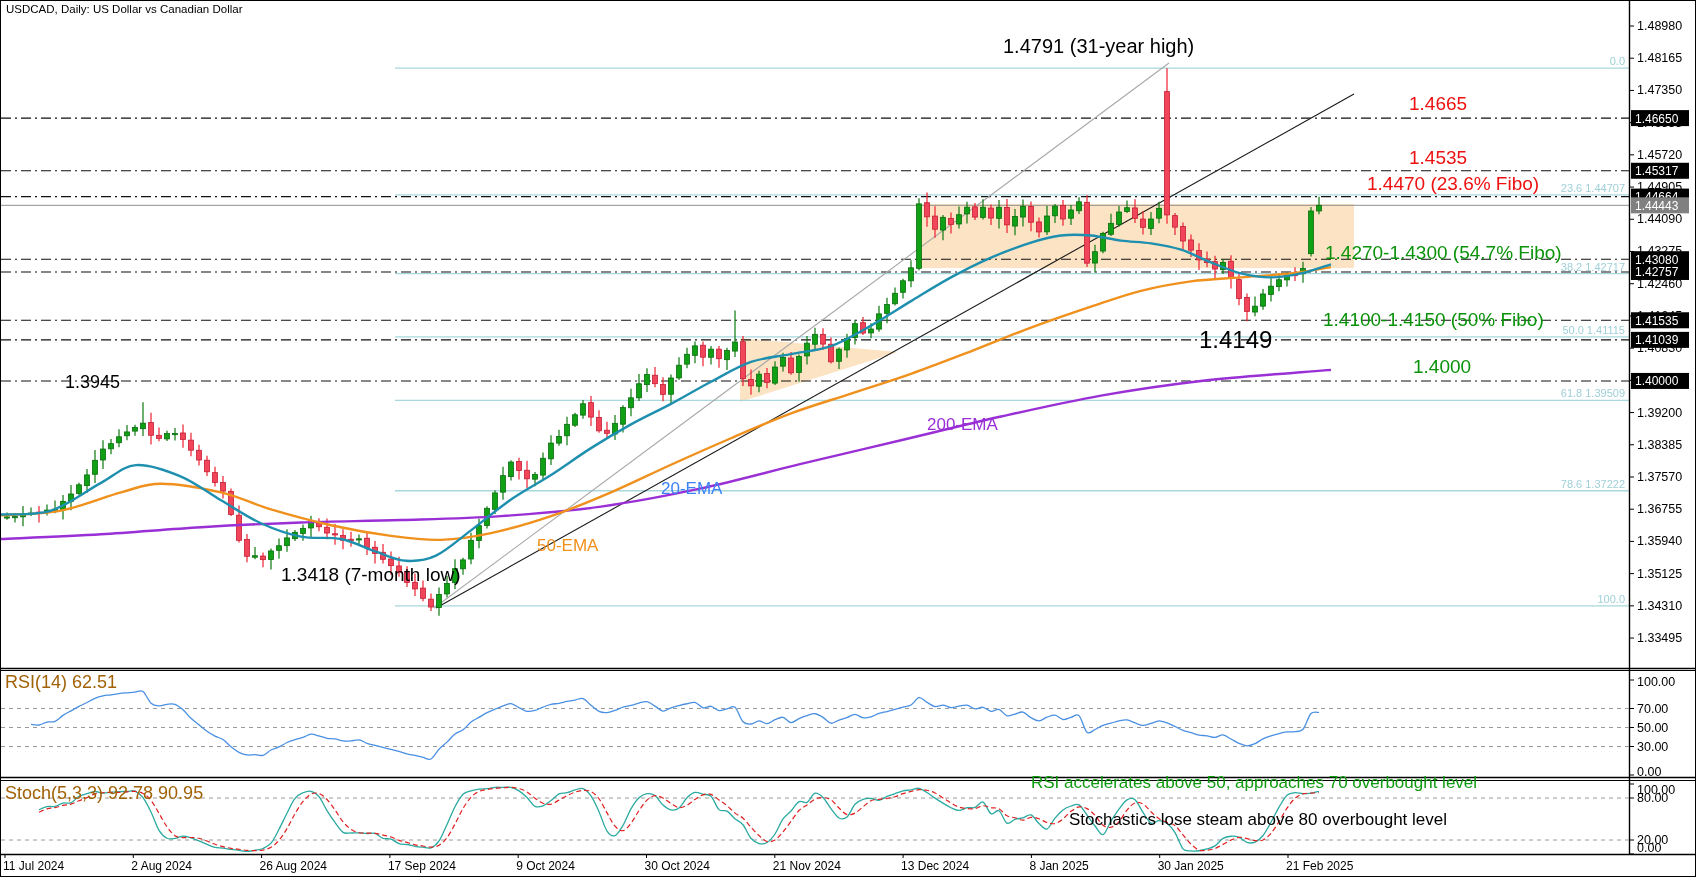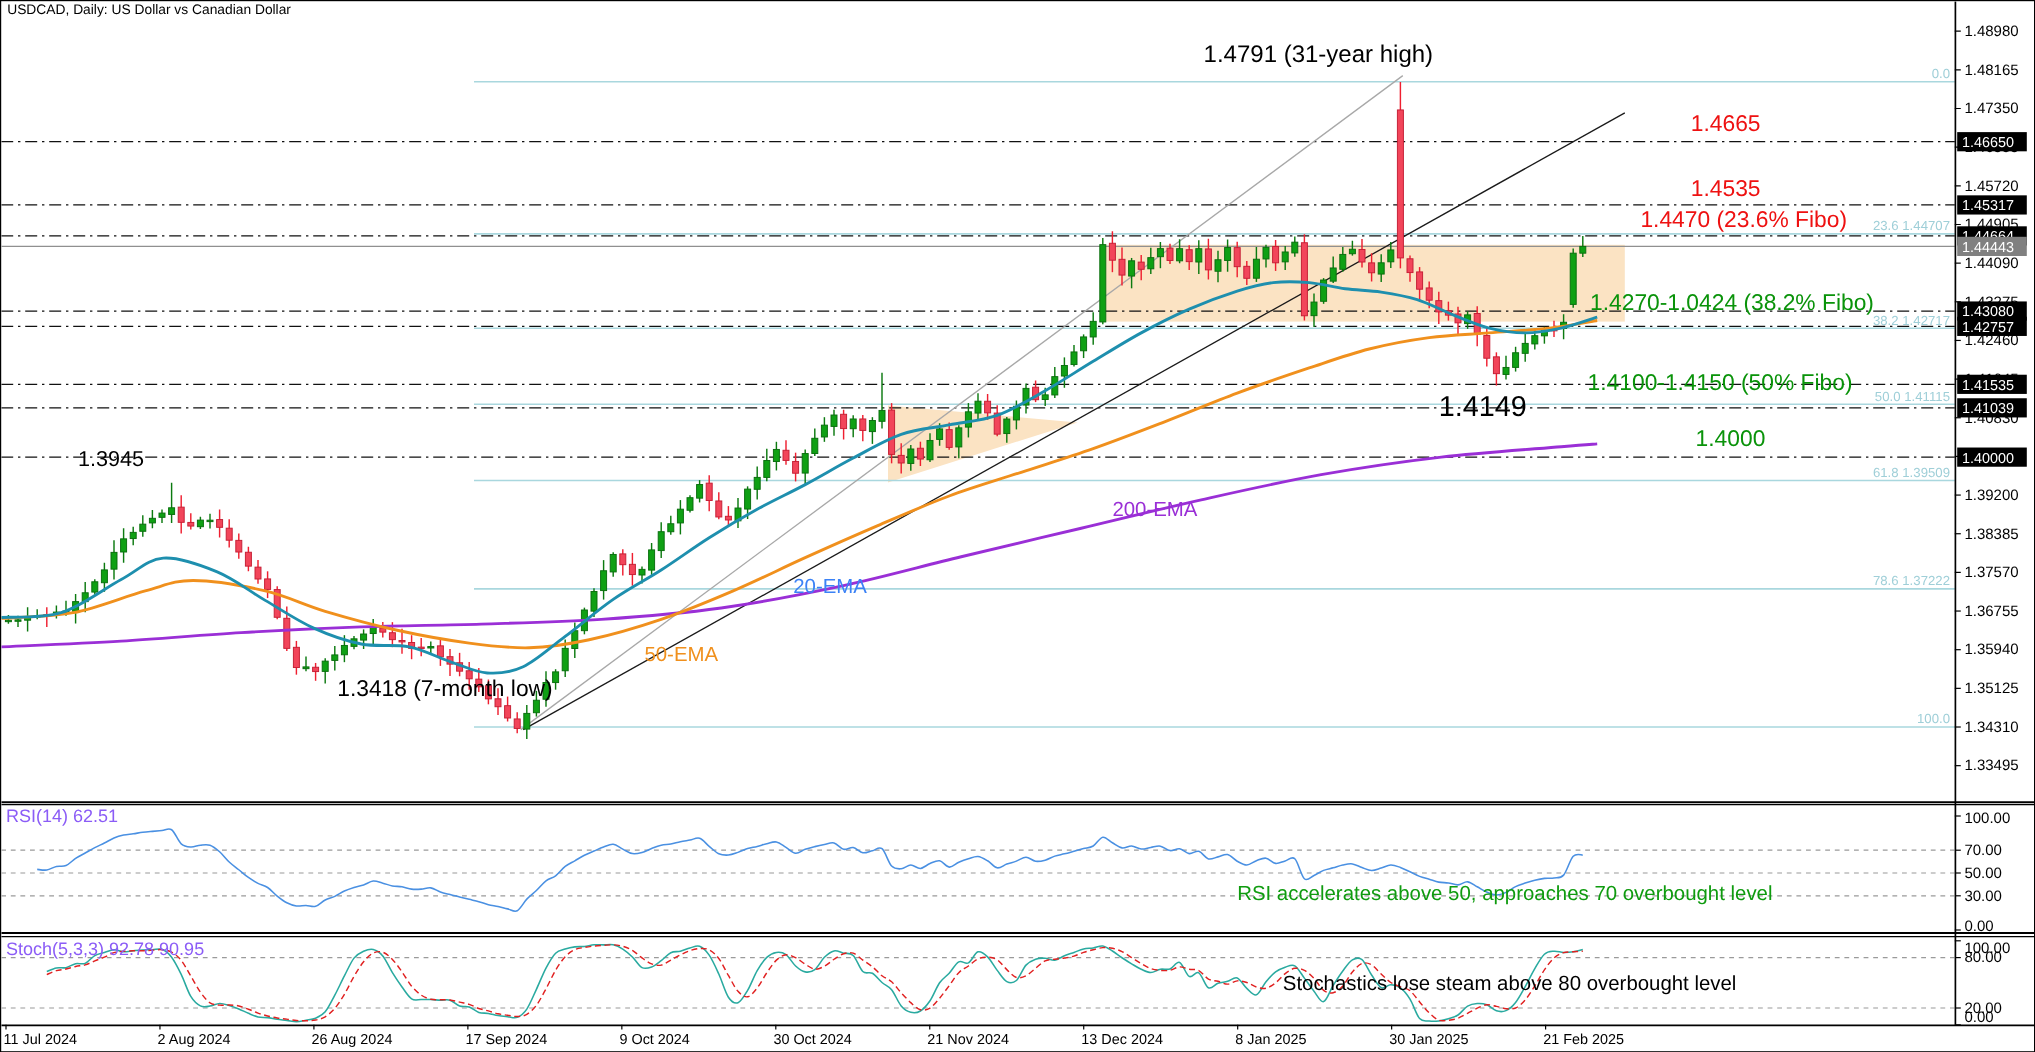--- a/index.html
+++ b/index.html
@@ -19,24 +19,24 @@
   .r4535{left:1408px;top:146px;}
   .r4470{left:1366px;top:172px;}
   .grn-lbl{color:#0a930a;font-size:19px;}
   .g4270{left:1324px;top:241px;}
   .g4100{left:1322px;top:308px;}
   .g4000{left:1412px;top:355px;}
   .ema-lbl{font-size:17px;}
   .e20{left:660px;top:478px;color:#3b82f6;}
   .e50{left:536px;top:535px;color:#f0901d;}
   .e200{left:926px;top:414px;color:#9a2fd6;}
-  .ind-name{font-size:15px;color:#8b5cf6;}
+  .ind-name{font-size:18px;color:#a16207;}
   .rsiL{left:4px;top:671px;}
   .stoL{left:4px;top:782px;}
-  .rsi-note{left:1030px;top:734px;font-size:17px;color:#0f9b0f;}
+  .rsi-note{left:1030px;top:772px;font-size:17px;color:#0f9b0f;}
   .sto-note{left:1068px;top:809px;font-size:17px;color:#000;}
 </style>
 </head>
 <body>
 
 <div id="shell">
   <svg id="chart-svg" width="1696" height="877">
       <g>
         <polygon points="739,337 897,351 739,401" fill="#fbe3c3"></polygon>
         <rect x="920" y="203" width="433" height="64" fill="#fbe3c3"></rect>
@@ -546,21 +546,21 @@
     </svg>
 
   <div class="ann hdr">USDCAD, Daily:  US Dollar vs Canadian Dollar</div>
   <div class="ann a4791">1.4791 (31-year high)</div>
   <div class="ann a3945">1.3945</div>
   <div class="ann a3418">1.3418 (7-month low)</div>
   <div class="ann a4149">1.4149</div>
   <div class="ann red-lbl r4665">1.4665</div>
   <div class="ann red-lbl r4535">1.4535</div>
   <div class="ann red-lbl r4470">1.4470 (23.6% Fibo)</div>
-  <div class="ann grn-lbl g4270">1.4270-1.0424 (38.2% Fibo)</div>
+  <div class="ann grn-lbl g4270">1.4270-1.4300 (54.7% Fibo)</div>
   <div class="ann grn-lbl g4100">1.4100-1.4150 (50% Fibo)</div>
   <div class="ann grn-lbl g4000">1.4000</div>
   <div class="ann ema-lbl e20">20-EMA</div>
   <div class="ann ema-lbl e50">50-EMA</div>
   <div class="ann ema-lbl e200">200-EMA</div>
   <div class="ann ind-name rsiL">RSI(14) 62.51</div>
   <div class="ann ind-name stoL">Stoch(5,3,3) 92.78 90.95</div>
   <div class="ann rsi-note">RSI accelerates above 50, approaches 70 overbought level</div>
   <div class="ann sto-note">Stochastics lose steam above 80 overbought level</div>
 </div>

